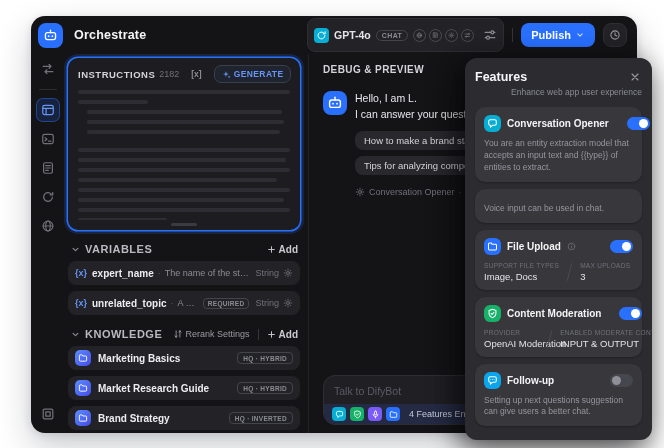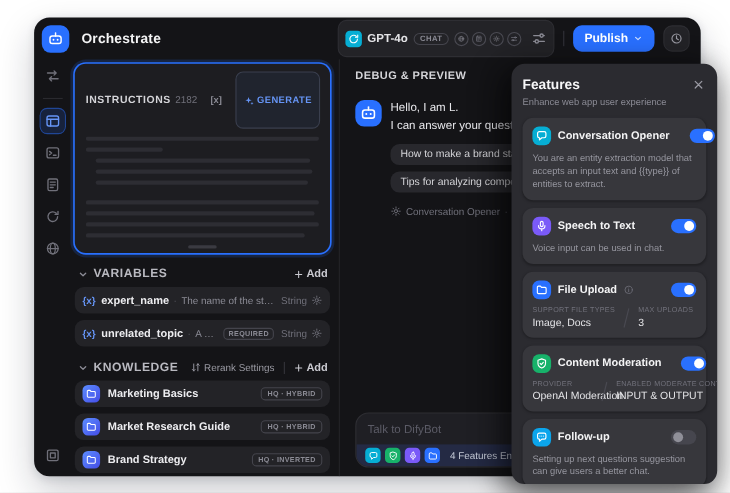--- a/index.html
+++ b/index.html
@@ -43,21 +43,21 @@
     margin:2px 2px 10px 2px; height:172px; display:flex; flex-direction:column; padding:7px 10px 4px; }
   .inst-head { display:flex; align-items:center; margin-bottom:7px; }
   .inst-title { font-size:9.5px; font-weight:bold; color:#d4d4d8; letter-spacing:.5px; }
   .i-info { width:10px; height:10px; color:#5b5b64; margin-left:4px; }
   .inst-head .spacer { flex:1; }
   .inst-count { font-size:9px; color:#70707a; margin-right:6px; }
   .inst-hdiv { width:1px; height:11px; background:#34343a; margin-right:6px; }
   .mini-ic { width:12px; height:12px; color:#8b8b95; margin-right:6px; }
   .braces-ic { font-size:8.5px; color:#8b8b95; margin-right:6px; font-weight:bold; }
   .gen-btn { display:flex; align-items:center; gap:3px; border:1px solid #3a3f4e; background:#20242e; color:#6695f6;
-    font-size:8.5px; font-weight:bold; letter-spacing:.4px; border-radius:7px; padding:20px 7px; font-family:inherit; }
+    font-size:8.5px; font-weight:bold; letter-spacing:.4px; border-radius:7px; padding:3px 7px; font-family:inherit; }
   .gen-btn .spark { width:9px; height:9px; color:#6695f6; }
   .inst-body { flex:1; overflow:hidden; }
   .sk { height:4px; border-radius:2px; background:#2d2d33; margin-bottom:6px; }
   .sk.ind { margin-left:9px; }
   .sk-gap { height:8px; }
   .inst-grab { width:26px; height:3px; border-radius:2px; background:#3a3a41; margin:3px auto 0; }
 
   .sec-head { display:flex; align-items:center; padding:3px 4px 6px; }
   .sec-chev { width:11px; height:11px; color:#8b8b95; margin-right:4px; }
   .sec-title { font-size:11px; font-weight:bold; color:#b9b9c0; letter-spacing:.5px; }
@@ -101,21 +101,21 @@
   .chat-input::placeholder { color:#5b5b66; }
   .chat-feat-bar { display:flex; align-items:center; gap:4px; background:#242a44; padding:3px 8px; }
   .feat-mini { width:14px; height:14px; border-radius:4px; color:#fff; padding:2.5px; }
   .feat-count { font-size:9px; color:#c4c9d6; margin-left:5px; }
 
   
   .drawer { position:absolute; left:465px; top:58px; width:187px; height:382px; background:#2b2b30; border-radius:12px;
     box-shadow:-10px 4px 28px rgba(0,0,0,.45), 0 10px 28px rgba(0,0,0,.4); padding:12px 10px 0; overflow:hidden; }
   .drawer-head { display:flex; align-items:center; }
   .drawer-title { font-size:12.5px; font-weight:bold; color:#f7f7f8; }
-  .drawer-sub { font-size:8.5px; color:#8b8b95; margin:3px 0 10px; }
+  .drawer-sub { font-size:8.5px; color:#8b8b95; margin:3px 0 10px;text-align:right; }
   .drawer-close { width:14px; height:14px; color:#9a9aa3; margin-left:auto; padding:1px; }
   .fcard { background:#37373c; border-radius:10px; padding:8px 9px; margin-bottom:7px; box-shadow:0 1px 2px rgba(0,0,0,.25); }
   .fcard-head { display:flex; align-items:center; gap:6px; }
   .f-ic { width:17px; height:17px; flex:0 0 17px; border-radius:6px; color:#fff; padding:3px; }
   .f-name { font-size:10px; font-weight:bold; color:#f4f4f5; white-space:nowrap; }
   .f-info { width:9px; height:9px; color:#6e6e78; }
   .fcard-head .spacer { flex:1; }
   .toggle { width:23px; height:13px; border-radius:7px; background:#46464e; position:relative; flex:0 0 23px; }
   .toggle .knob { position:absolute; top:2px; left:2px; width:9px; height:9px; border-radius:50%; background:#8f8f98; }
   .toggle.on { background:#2970ff; }
@@ -510,33 +510,20 @@
             </svg>
           </span>
           <span class="spacer"></span>
           <div class="toggle on">
             <span class="knob"></span>
           </div>
         </div>
         <div class="f-desc">You are an entity extraction model that accepts an input text and {{type}} of entities to extract.</div>
       </div>
       <div class="fcard">
-        <div class="fcard-head">
-          <span class="f-ic" style="background: rgb(122, 90, 248);">
-            <svg viewBox="0 0 16 16" fill="none" stroke="currentColor" stroke-linecap="round" stroke-linejoin="round" stroke-width="1.5">
-              <rect x="6.2" y="1.8" width="3.6" height="7" rx="1.8"></rect>
-              <path d="M3.8 7.5a4.2 4.2 0 0 0 8.4 0M8 11.7v2.4"></path>
-            </svg>
-          </span>
-          <span class="f-name">Speech to Text</span>
-          <span class="spacer"></span>
-          <div class="toggle on">
-            <span class="knob"></span>
-          </div>
-        </div>
         <div class="f-desc">Voice input can be used in chat.</div>
       </div>
       <div class="fcard">
         <div class="fcard-head">
           <span class="f-ic" style="background: rgb(41, 112, 255);">
             <svg viewBox="0 0 16 16" fill="none" stroke="currentColor" stroke-linecap="round" stroke-linejoin="round" stroke-width="1.5">
               <path d="M2.2 4.4A1.4 1.4 0 0 1 3.6 3h2.6l1.5 1.8h4.7a1.4 1.4 0 0 1 1.4 1.4V11.6a1.4 1.4 0 0 1-1.4 1.4H3.6a1.4 1.4 0 0 1-1.4-1.4z"></path>
             </svg>
           </span>
           <span class="f-name">File Upload</span>

